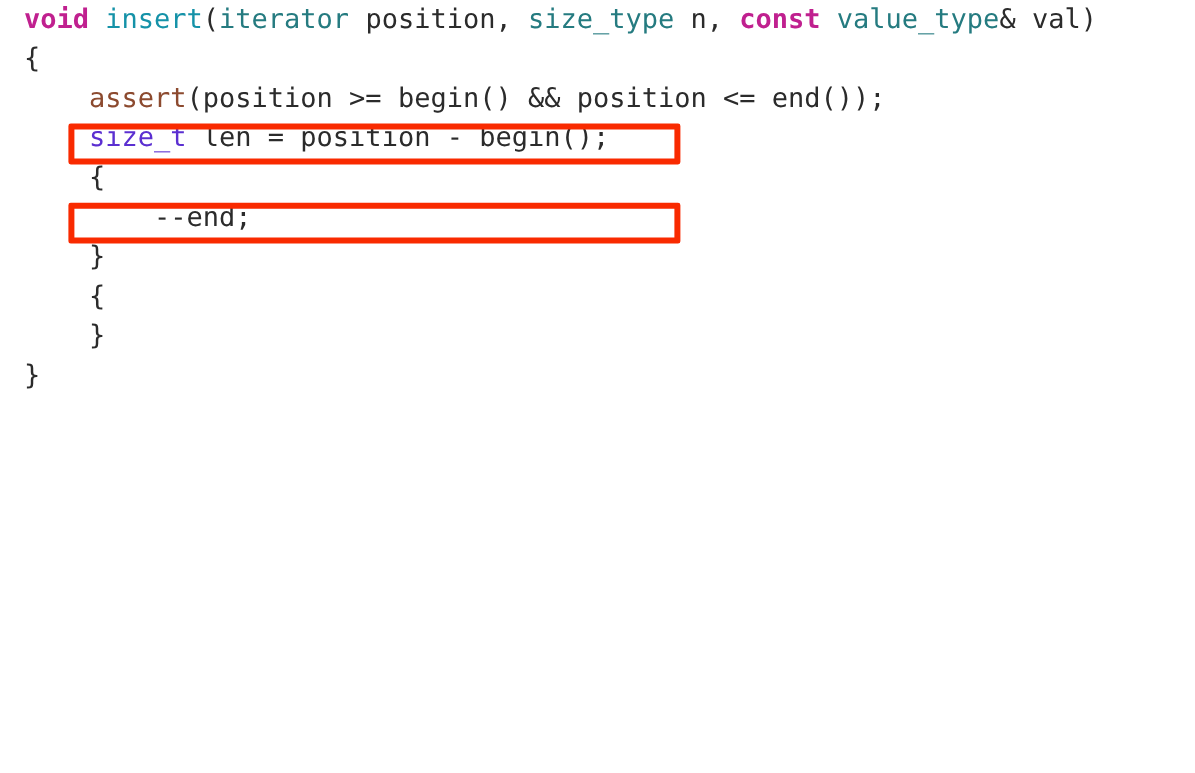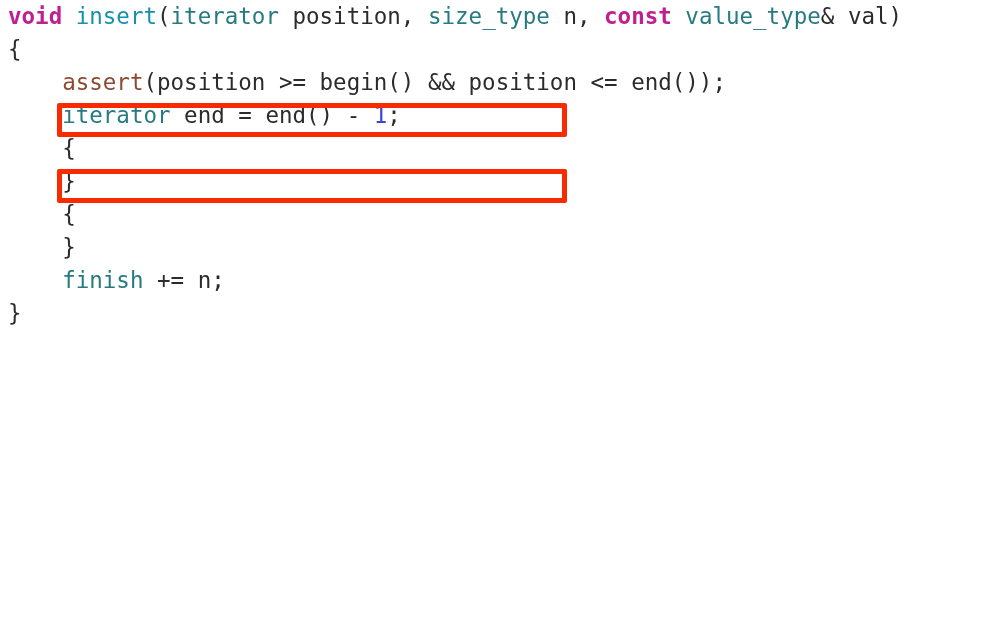--- a/index.html
+++ b/index.html
@@ -22,21 +22,21 @@
     box-sizing: border-box;
   }
   .code-line {
     position: relative;
     height: 33px;
     line-height: 33px;
     font-size: 22.5px;
     letter-spacing: 0px;
     white-space: pre;
     color: #2b2b2b;
-    padding-left: 8px;
+    padding-left: 20px;
   }
   .tok {
     white-space: pre;
   }
   
   .t-keyword   { color: #c0208f; font-weight: bold; }
   .t-func      { color: #1592a8; }
   .t-type      { color: #257b80; }
   .t-macro     { color: #8c4a2f; }
   .t-sizet     { color: #5b2fd1; }
@@ -64,26 +64,26 @@
   .t-plain   { color: #2b2b2b; }
 </style></head>
 <body>
 
 <div id="code-listing">
 
   <div id="code-lines">
       <div class="code-line"><span class="tok t-keyword">void</span><span class="tok t-plain"> </span><span class="tok t-func">insert</span><span class="tok t-plain">(</span><span class="tok t-type">iterator</span><span class="tok t-plain"> position, </span><span class="tok t-type">size_type</span><span class="tok t-plain"> n, </span><span class="tok t-keyword">const</span><span class="tok t-plain"> </span><span class="tok t-type">value_type</span><span class="tok t-plain">&amp; val)</span></div>
       <div class="code-line"><span class="tok t-plain">{</span></div>
       <div class="code-line"><span class="tok t-plain">    </span><span class="tok t-macro">assert</span><span class="tok t-plain">(position &gt;= begin() &amp;&amp; position &lt;= end());</span></div>
-      <div class="code-line"><span class="tok t-plain">    </span><span class="tok t-type">iterator</span><span class="tok t-plain"> end = end() - </span><span class="tok t-number">1</span><span class="tok t-plain">;</span></div>
+      <div class="code-line"><span class="tok t-plain">    </span><span class="tok t-sizet">size_t</span><span class="tok t-plain"> len = position - begin();</span></div>
       <div class="code-line"><span class="tok t-plain">    {</span></div>
+      <div class="code-line"><span class="tok t-plain">        --end;</span></div>
       <div class="code-line"><span class="tok t-plain">    }</span></div>
       <div class="code-line"><span class="tok t-plain">    {</span></div>
       <div class="code-line"><span class="tok t-plain">    }</span></div>
-      <div class="code-line"><span class="tok t-plain">    </span><span class="tok t-type">finish</span><span class="tok t-plain"> += n;</span></div>
       <div class="code-line"><span class="tok t-plain">}</span></div>
     </div>
 
   <div id="annotation-layer">
       <div class="highlight-box" style="left: 57px; top: 103px; width: 510px; height: 34px; border-color: rgb(249, 42, 0);"></div>
       <div class="highlight-box" style="left: 57px; top: 169px; width: 510px; height: 34px; border-color: rgb(249, 42, 0);"></div>
     </div>
 
 </div>
 

